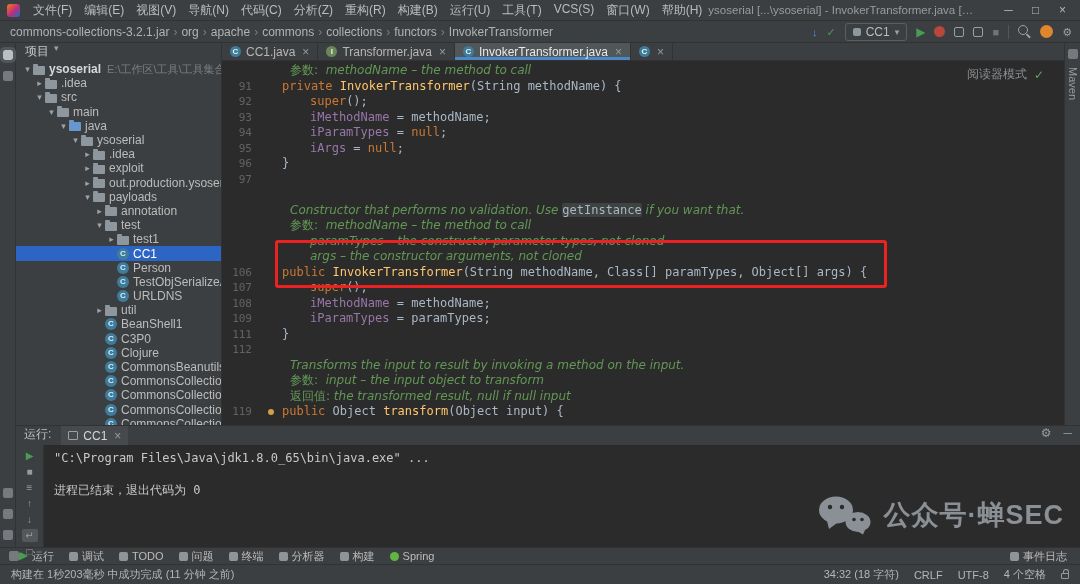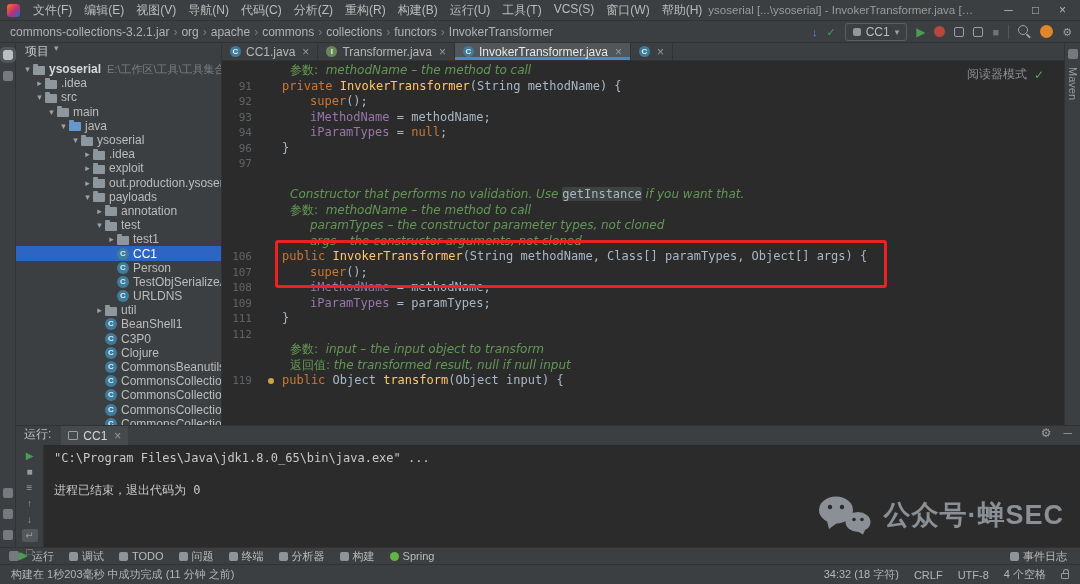--- a/index.html
+++ b/index.html
@@ -367,33 +367,35 @@
             <div class="reader-badge">
               <span>阅读器模式</span>
               <span class="reader-check">✓</span>
             </div>
             <div class="lines">
                 <div class="cline"><span class="lnum"></span><span class="lfold"></span><span class="lcode" style="padding-left: 8px;"><span class="t-dl">参数:  </span><span class="t-d">methodName – the method to call</span></span></div>
                 <div class="cline"><span class="lnum">91</span><span class="lfold"></span><span class="lcode" style="padding-left: 0px;"><span class="t-k">private </span><span class="t-m">InvokerTransformer</span><span class="t-p">(String methodName) {</span></span></div>
                 <div class="cline"><span class="lnum">92</span><span class="lfold"></span><span class="lcode" style="padding-left: 28px;"><span class="t-k">super</span><span class="t-p">();</span></span></div>
                 <div class="cline"><span class="lnum">93</span><span class="lfold"></span><span class="lcode" style="padding-left: 28px;"><span class="t-f">iMethodName</span><span class="t-p"> = methodName;</span></span></div>
                 <div class="cline"><span class="lnum">94</span><span class="lfold"></span><span class="lcode" style="padding-left: 28px;"><span class="t-f">iParamTypes</span><span class="t-p"> = </span><span class="t-k">null</span><span class="t-p">;</span></span></div>
+                <div class="cline"><span class="lnum">95</span><span class="lfold"></span><span class="lcode" style="padding-left: 28px;"><span class="t-f">iArgs</span><span class="t-p"> = </span><span class="t-k">null</span><span class="t-p">;</span></span></div>
                 <div class="cline"><span class="lnum">96</span><span class="lfold"></span><span class="lcode" style="padding-left: 0px;"><span class="t-p">}</span></span></div>
                 <div class="cline"><span class="lnum">97</span><span class="lfold"></span><span class="lcode" style="padding-left: 0px;"></span></div>
                 <div class="cline"><span class="lnum"></span><span class="lfold"></span><span class="lcode" style="padding-left: 0px;"></span></div>
                 <div class="cline"><span class="lnum"></span><span class="lfold"></span><span class="lcode" style="padding-left: 8px;"><span class="t-d">Constructor that performs no validation. Use </span><span class="t-dc">getInstance</span><span class="t-d"> if you want that.</span></span></div>
                 <div class="cline"><span class="lnum"></span><span class="lfold"></span><span class="lcode" style="padding-left: 8px;"><span class="t-dl">参数:  </span><span class="t-d">methodName – the method to call</span></span></div>
                 <div class="cline"><span class="lnum"></span><span class="lfold"></span><span class="lcode" style="padding-left: 28px;"><span class="t-d">paramTypes – the constructor parameter types, not cloned</span></span></div>
                 <div class="cline"><span class="lnum"></span><span class="lfold"></span><span class="lcode" style="padding-left: 28px;"><span class="t-d">args – the constructor arguments, not cloned</span></span></div>
                 <div class="cline"><span class="lnum">106</span><span class="lfold"></span><span class="lcode" style="padding-left: 0px;"><span class="t-k">public </span><span class="t-m">InvokerTransformer</span><span class="t-p">(String methodName, Class[] paramTypes, Object[] args) {</span></span></div>
                 <div class="cline"><span class="lnum">107</span><span class="lfold"></span><span class="lcode" style="padding-left: 28px;"><span class="t-k">super</span><span class="t-p">();</span></span></div>
                 <div class="cline"><span class="lnum">108</span><span class="lfold"></span><span class="lcode" style="padding-left: 28px;"><span class="t-f">iMethodName</span><span class="t-p"> = methodName;</span></span></div>
                 <div class="cline"><span class="lnum">109</span><span class="lfold"></span><span class="lcode" style="padding-left: 28px;"><span class="t-f">iParamTypes</span><span class="t-p"> = paramTypes;</span></span></div>
                 <div class="cline"><span class="lnum">111</span><span class="lfold"></span><span class="lcode" style="padding-left: 0px;"><span class="t-p">}</span></span></div>
                 <div class="cline"><span class="lnum">112</span><span class="lfold"></span><span class="lcode" style="padding-left: 0px;"></span></div>
+                <div class="cline"><span class="lnum"></span><span class="lfold"></span><span class="lcode" style="padding-left: 8px;"><span class="t-d">Transforms the input to result by invoking a method on the input.</span></span></div>
                 <div class="cline"><span class="lnum"></span><span class="lfold"></span><span class="lcode" style="padding-left: 8px;"><span class="t-dl">参数:  </span><span class="t-d">input – the input object to transform</span></span></div>
                 <div class="cline"><span class="lnum"></span><span class="lfold"></span><span class="lcode" style="padding-left: 8px;"><span class="t-dl">返回值: </span><span class="t-d">the transformed result, null if null input</span></span></div>
                 <div class="cline"><span class="lnum">119</span><span class="lfold mk"></span><span class="lcode" style="padding-left: 0px;"><span class="t-k">public </span><span class="t-p">Object </span><span class="t-m">transform</span><span class="t-p">(Object input) {</span></span></div>
               </div>
             <div class="red-box"></div>
           </div>
         </div>
 
         <div class="stripe-right">
           <span class="st-icon"></span>

